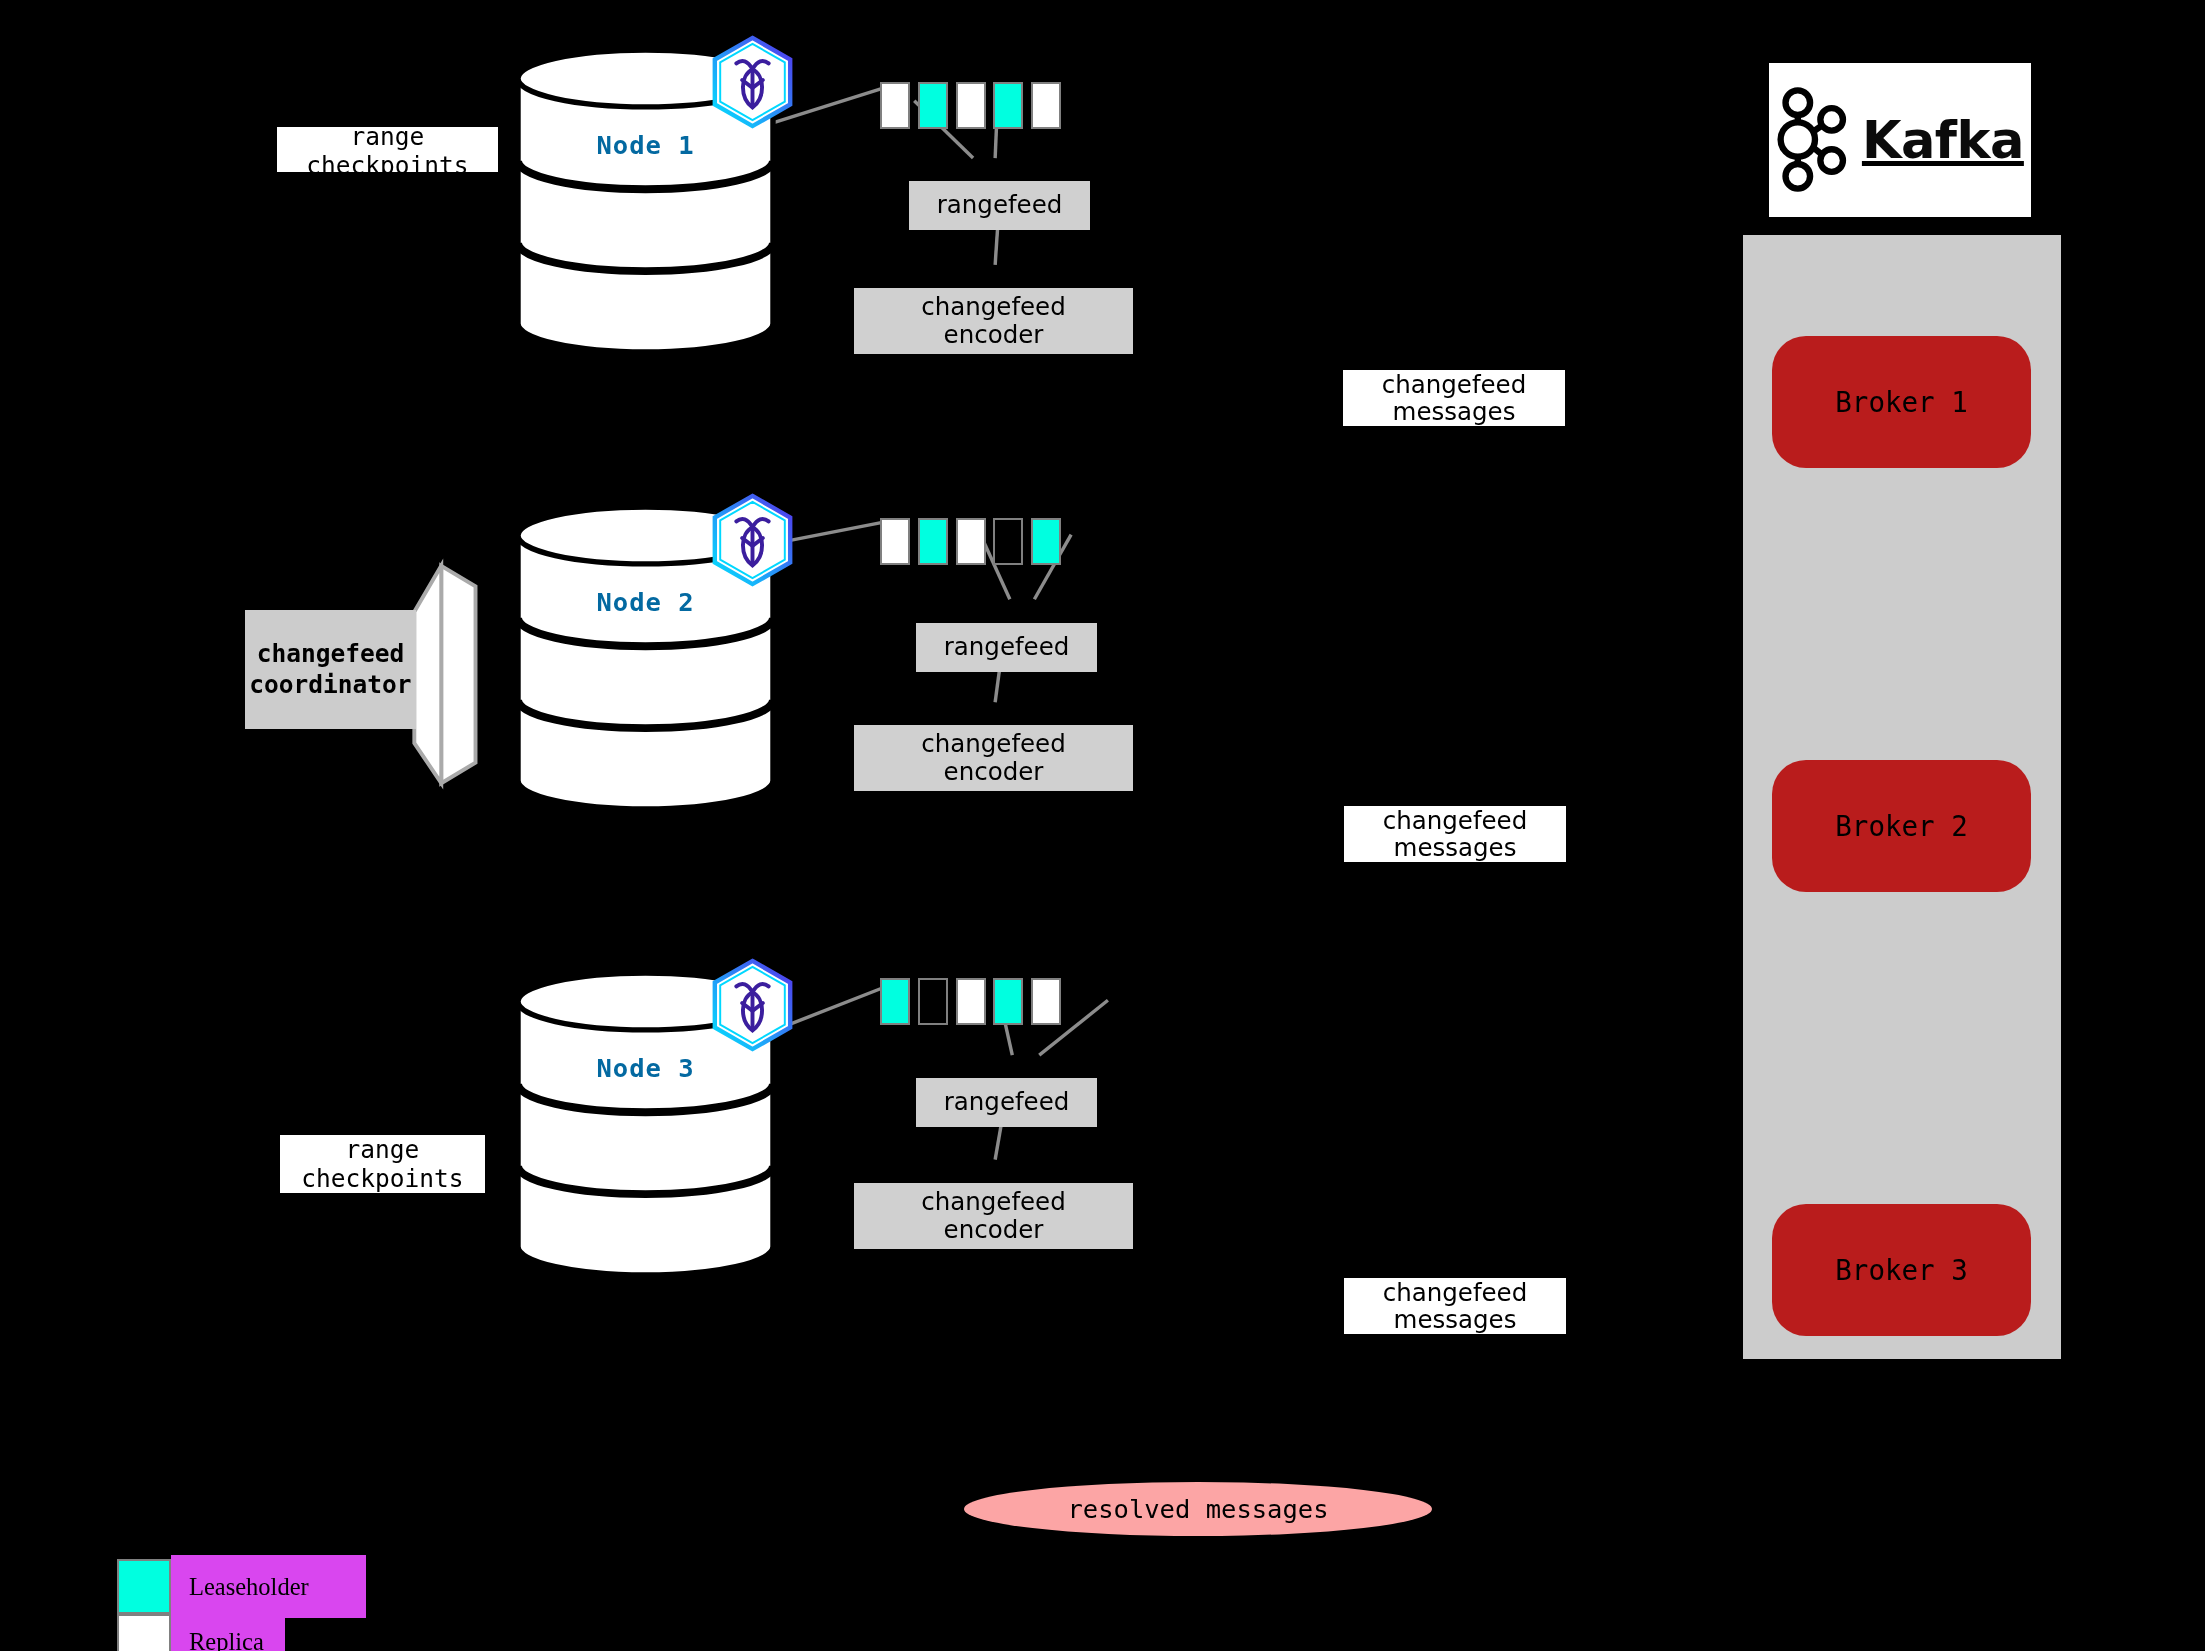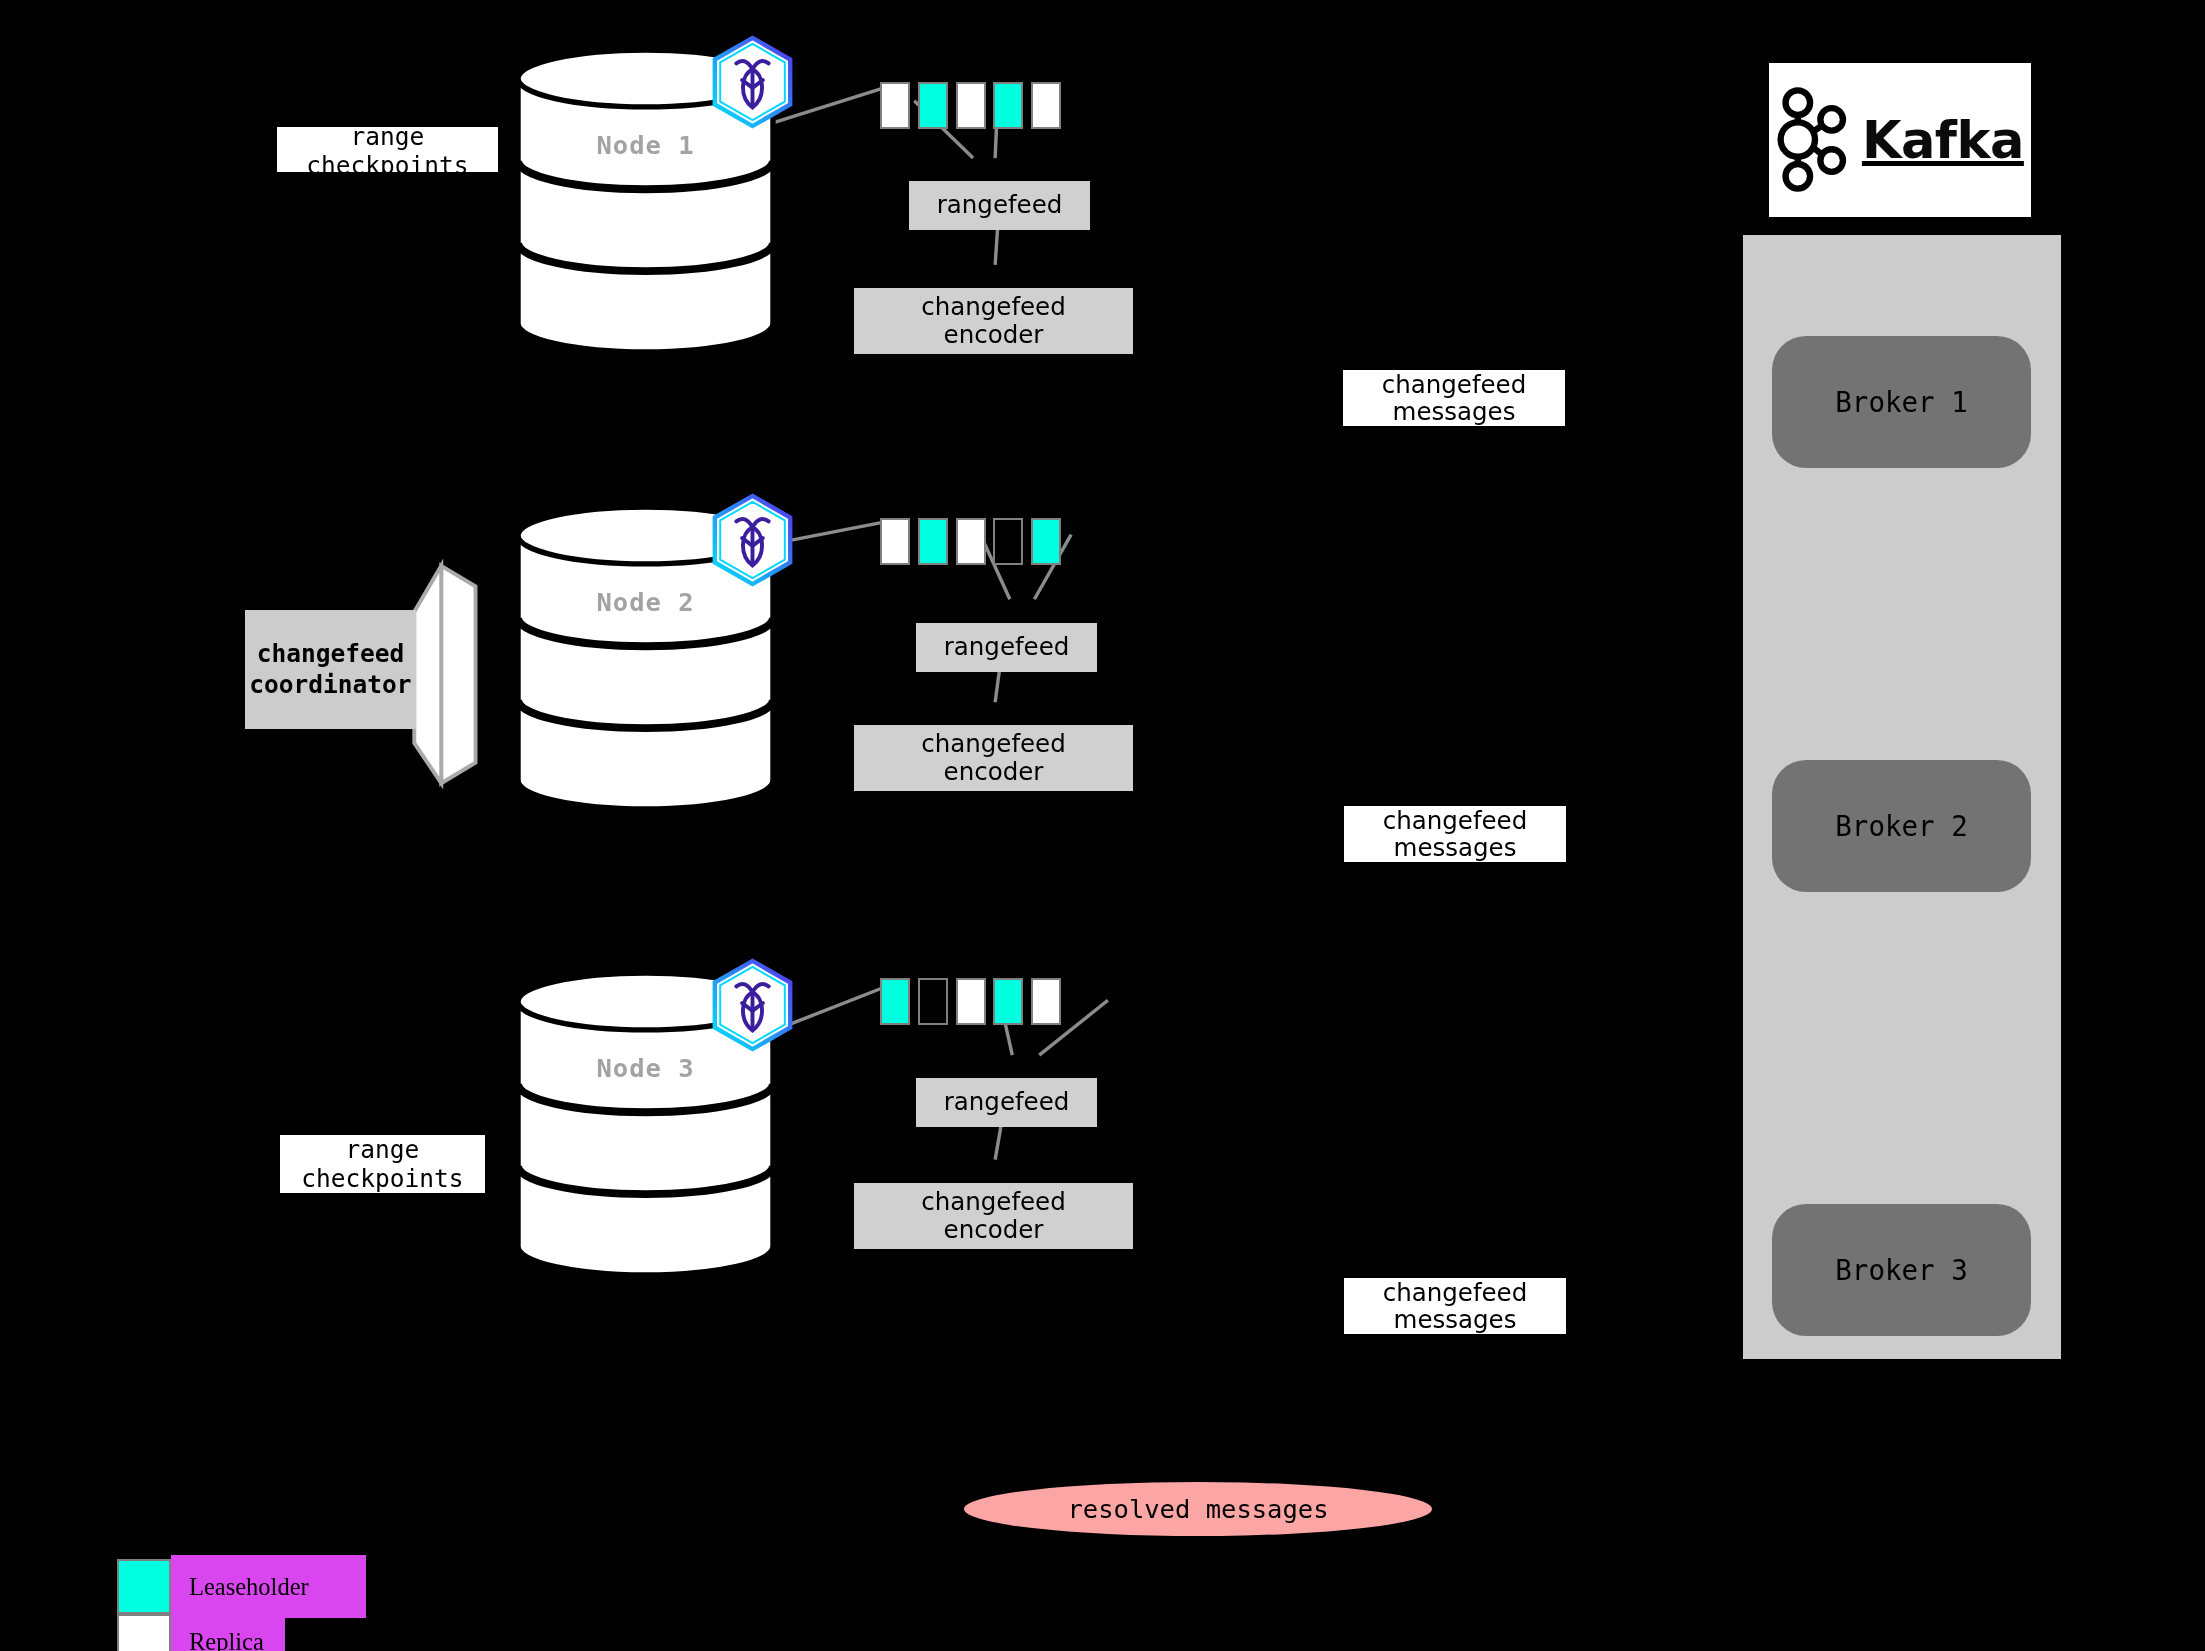--- a/index.html
+++ b/index.html
@@ -41,21 +41,21 @@
   }
   .range.leaseholder{background:#00ffe0;}
   .range.replica{background:#ffffff;}
   .range.empty{background:transparent;}
 
   
   .cyl{position:absolute;}
   .cyl svg{display:block;}
   .node-name{
     position:absolute;
-    color:#a3a3a3;
+    color:#0369a1;
     font-family:"DejaVu Sans Mono", monospace;
     font-weight:bold;
     white-space:nowrap;
     letter-spacing:1px;
   }
 
   
   .kafka-card{
     background:#ffffff;
     display:flex;align-items:center;justify-content:center;
@@ -64,21 +64,21 @@
   }
   .kafka-word{
     font-family:"DejaVu Sans", sans-serif;
     font-weight:bold;color:#0b0b0b;
     letter-spacing:-0.5px;
   }
 
   
   .broker-panel{background:#cccccc;}
   .broker{
-    background:#737373;color:#000;
+    background:#b91c1c;color:#000;
     font-family:"DejaVu Sans Mono", monospace;
     display:flex;align-items:center;justify-content:center;
     border-radius:34px;
     box-sizing:border-box;
   }
 
   
   .pill{
     background:#fca5a5;color:#000;
     font-family:"DejaVu Sans Mono", monospace;

